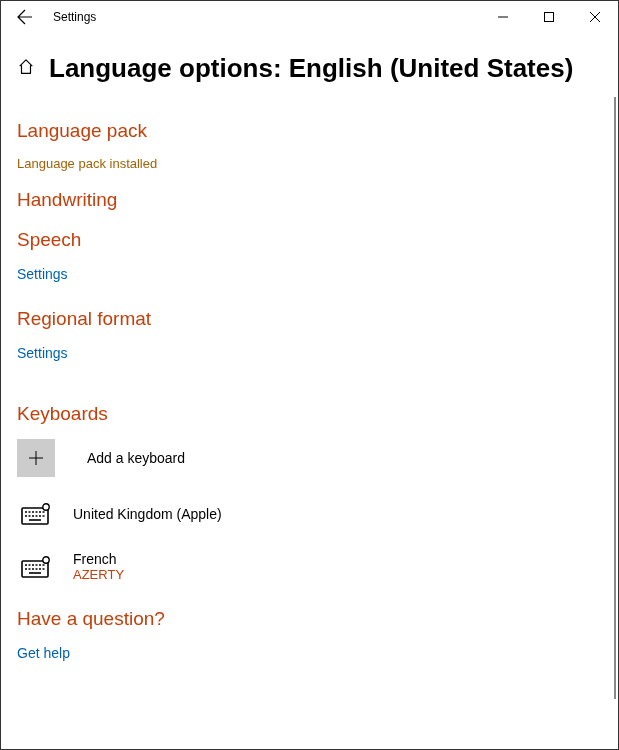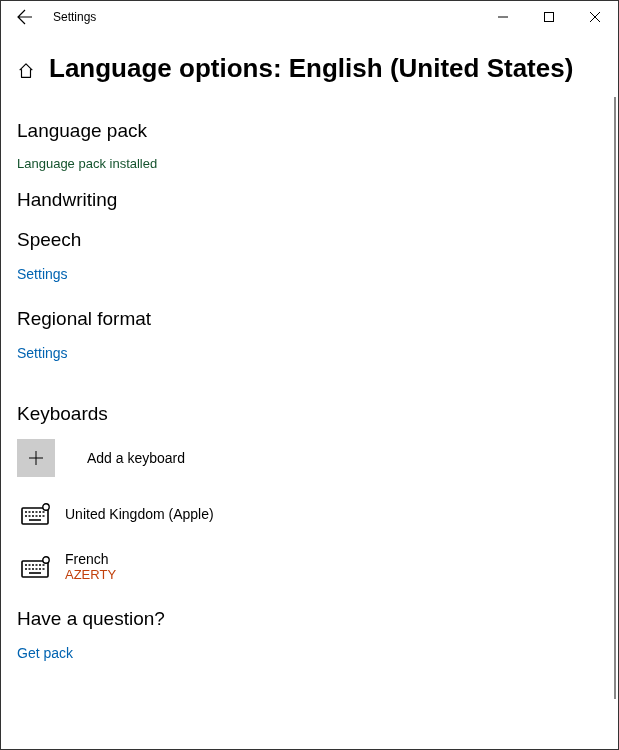--- a/index.html
+++ b/index.html
@@ -37,21 +37,21 @@
     .window-controls .ctrl {
       width: 46px;
       height: 32px;
       display: flex;
       align-items: center;
       justify-content: center;
       cursor: pointer;
     }
     .header {
       display: flex;
-      align-items: flex-end;
+      align-items: center;
       padding: 20px 16px 8px 16px;
       gap: 14px;
     }
     .header .home-icon {
       cursor: pointer;
     }
     .header h1 {
       font-weight: 600;
       font-size: 26px;
       color: #000;
@@ -59,27 +59,27 @@
     .content {
       padding: 10px 16px 0 16px;
       height: 640px;
       overflow-y: auto;
     }
     .content::-webkit-scrollbar { width: 4px; }
     .content::-webkit-scrollbar-thumb { background: #999; }
     h2 {
       font-size: 19px;
       font-weight: 400;
-      color: #000000;
+      color: #c2410c;
       margin-top: 18px;
       margin-bottom: 14px;
     }
     .status-text {
       font-size: 13px;
-      color: #14532d;
+      color: #a16207;
       margin-bottom: 10px;
     }
     .link {
       font-size: 14px;
       color: #0063B1;
       cursor: pointer;
       margin-bottom: 8px;
       display: inline-block;
     }
     .add-row {
@@ -97,21 +97,21 @@
       align-items: center;
       justify-content: center;
     }
     .add-label {
       font-size: 14px;
       color: #000;
     }
     .kb-row {
       display: flex;
       align-items: center;
-      gap: 10px;
+      gap: 18px;
       margin: 12px 0 26px 0;
       cursor: pointer;
     }
     .kb-icon {
       width: 38px;
       display: flex;
       justify-content: center;
     }
     .kb-label {
       font-size: 14px;
@@ -217,17 +217,17 @@
           <circle cx="25" cy="4" r="3.2" fill="#fff" stroke="#000" stroke-width="1.4"></circle>
         </svg>
     </span>
     <div>
       <div class="kb-label">French</div>
       <div class="kb-sub">AZERTY</div>
     </div>
   </div>
 
   <h2 style="margin-top:8px">Have a question?</h2>
-  <a class="link">Get pack</a>
+  <a class="link">Get help</a>
 
 </div>
 
 <div class="scrollbar-hint"></div>
 
 </body></html>

